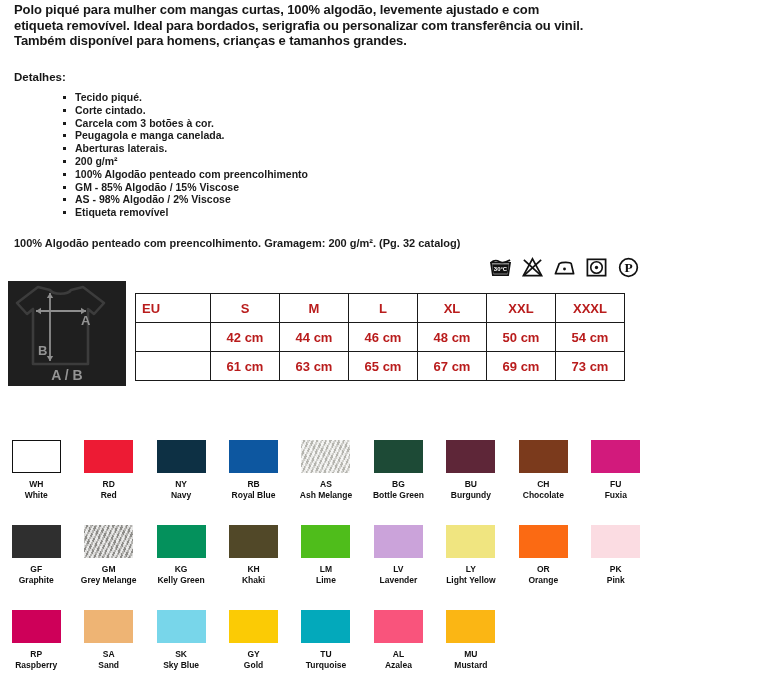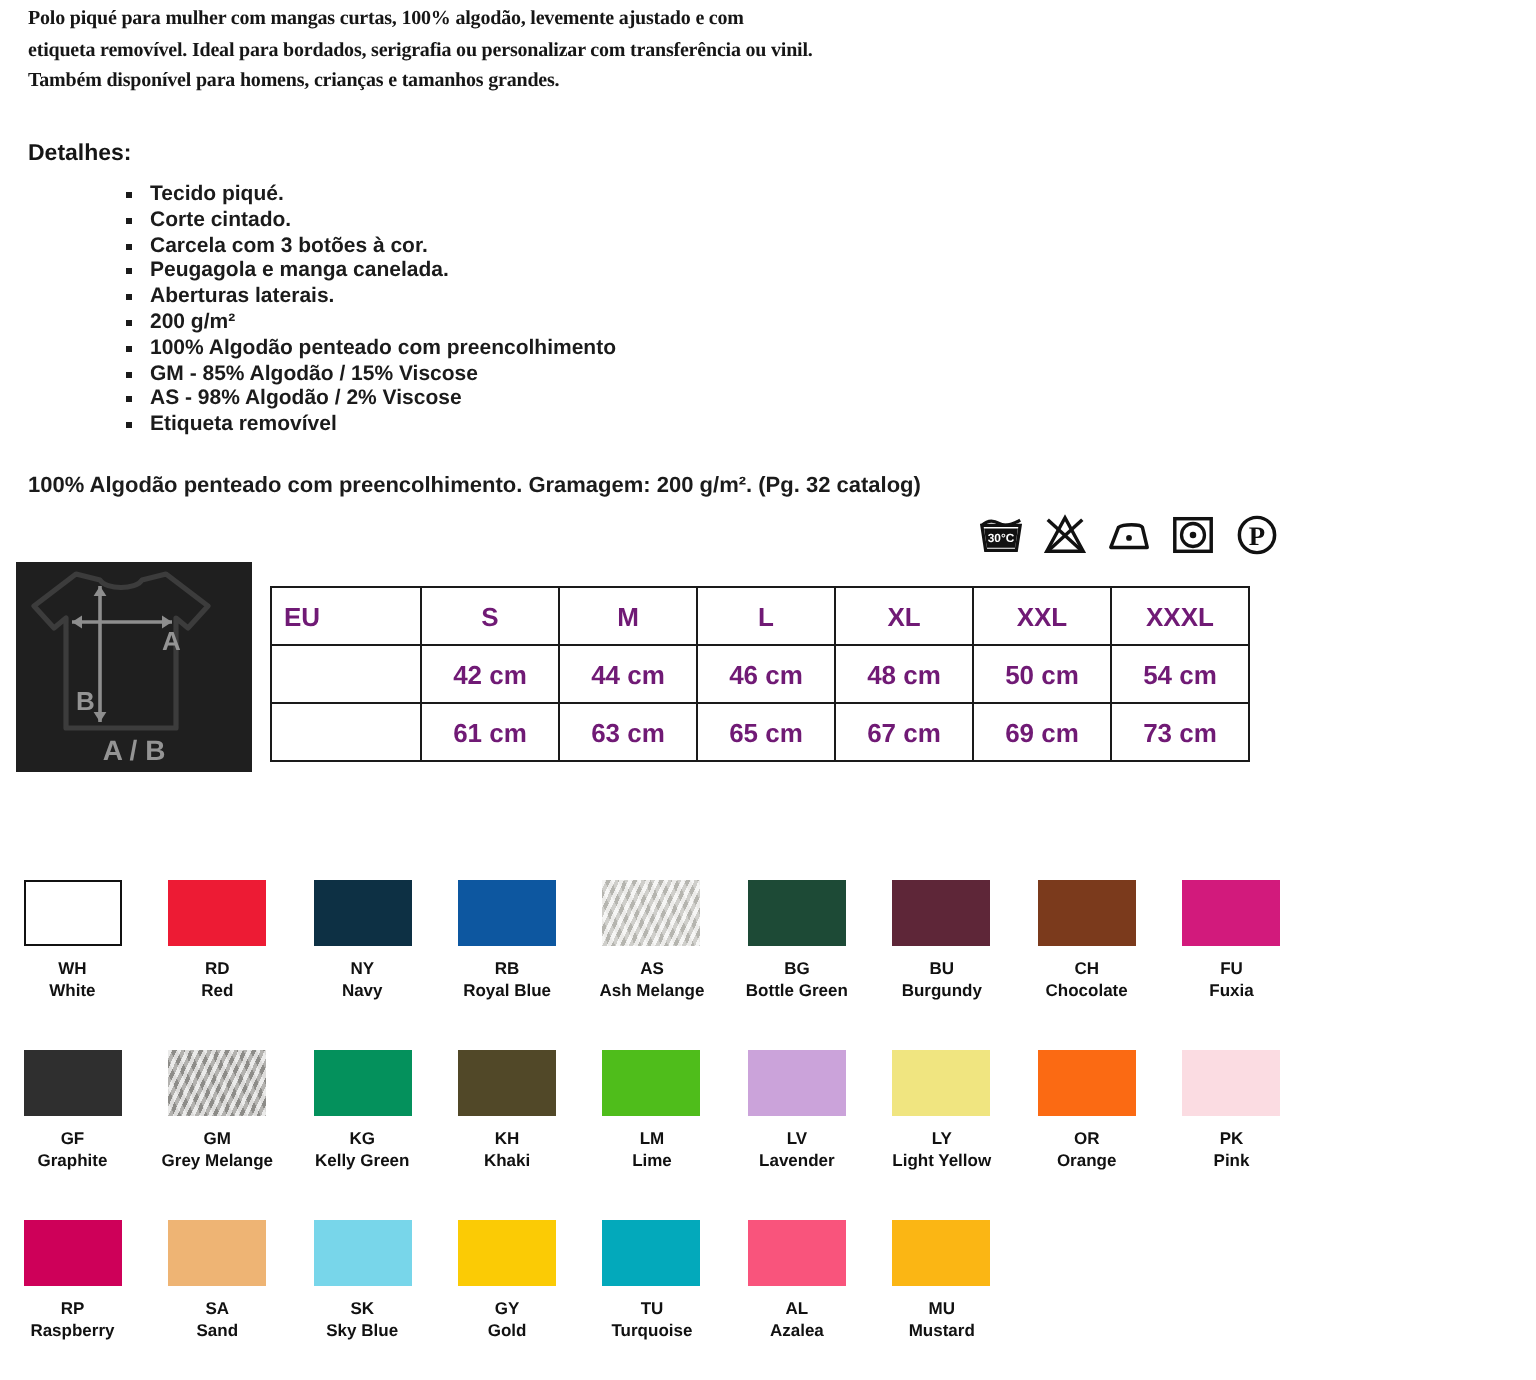--- a/index.html
+++ b/index.html
@@ -18,26 +18,25 @@
   }
 
   
   #description-block {
     position: absolute;
     left: 14px;
     top: 2px;
     width: 740px;
   }
   .desc-line {
-    font-size: 10px;
+    font-size: 13px;
     font-weight: bold;
     line-height: 15.5px;
     letter-spacing: -0.1px;
     color: #161616;
-    font-family: Liberation Serif, serif;
   }
   #details-label {
     font-size: 11.5px;
     font-weight: bold;
     margin-top: 22px;
     color: #161616;
   }
 
   
   #details-list {
@@ -116,21 +115,21 @@
     width: 490px;
     border-collapse: collapse;
     table-layout: fixed;
   }
   #size-table td, #size-table th {
     border: 1.6px solid #1a1a1a;
     height: 28px;
     font-size: 13px;
     font-weight: bold;
     text-align: center;
-    color: #701a75;
+    color: #b91c1c;
     padding: 0;
   }
   #size-table th.col-eu, #size-table td.col-eu {
     width: 68px;
     text-align: left;
     padding-left: 6px;
   }
 
   
   #color-grid {

